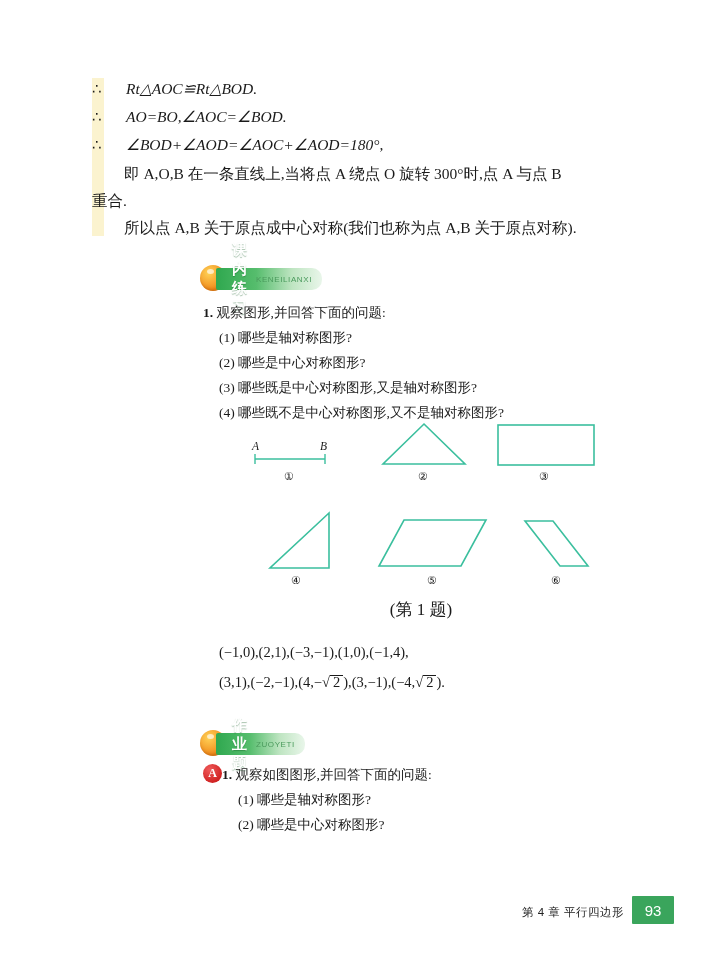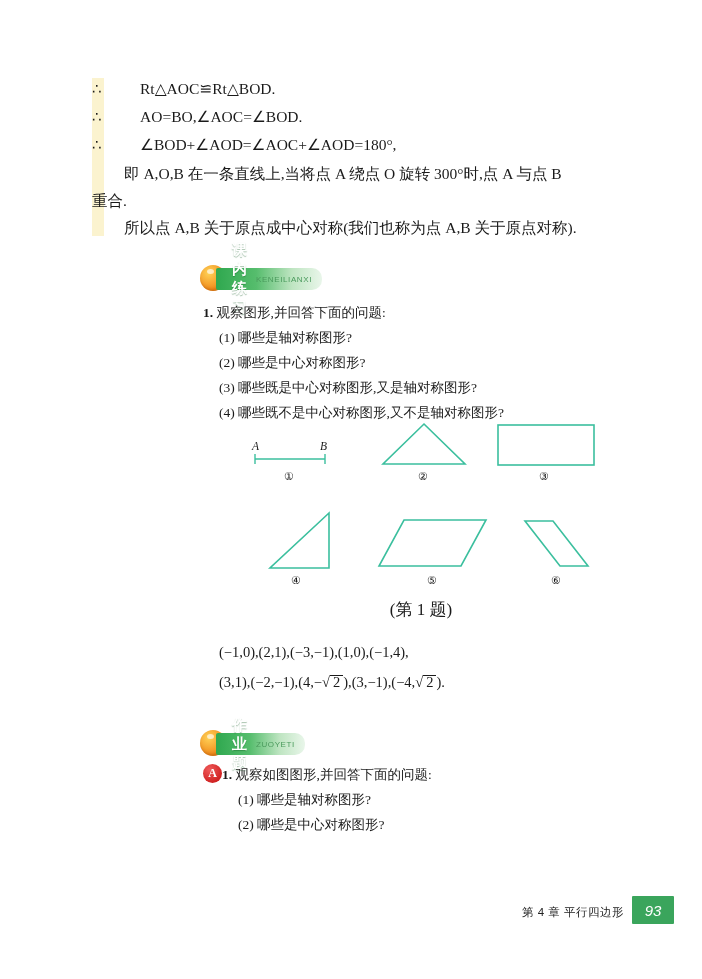--- a/index.html
+++ b/index.html
@@ -42,21 +42,21 @@
     line-height: 26px;
     margin: 0 0 2px 0;
     white-space: nowrap;
   }
   .therefore {
     display: inline-block;
     width: 34px;
     text-align: left;
     font-size: 15px;
   }
-  .mathit { font-family: "Liberation Serif", serif; margin-left: 14px; }
+  .mathit { font-style: italic; font-family: "Liberation Serif", serif; }
   .para-indent {
     text-indent: 32px;
     font-size: 15.5px;
     line-height: 27px;
     margin: 0;
   }
   .para-noindent {
     font-size: 15.5px;
     line-height: 27px;
     margin: 0;
@@ -180,21 +180,20 @@
     width: 42px;
     height: 28px;
     background: #3aa55c;
     color: #fff;
     font-size: 15px;
     font-family: "Liberation Sans", sans-serif;
     display: flex;
     align-items: center;
     justify-content: center;
     border-radius: 1px;
-    font-style: italic;
   }
   .sqrt-wrap { display: inline-block; position: relative; }
   .sqrt-bar {
     position: absolute; left: 0; right: 0; top: 1px;
     border-top: 1px solid #1a1a1a;
   }
 </style>
 </head>
 <body>
 

